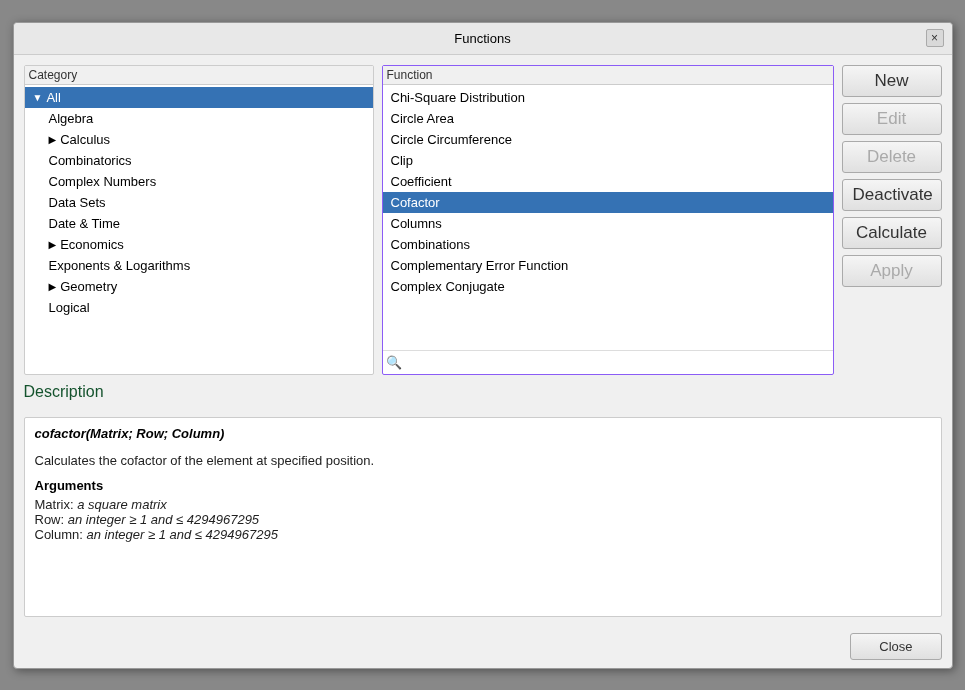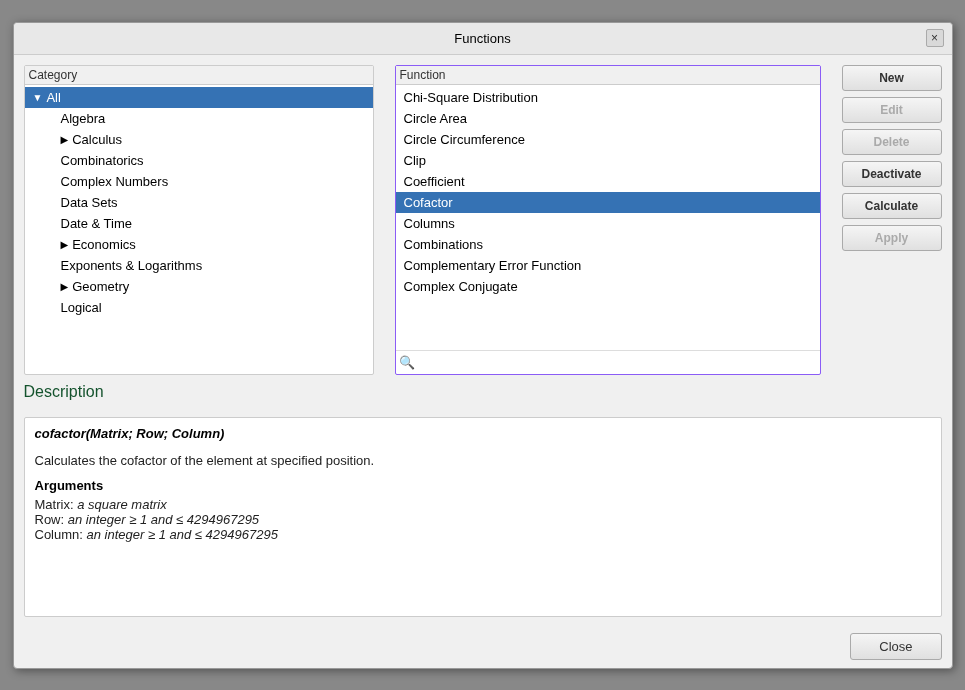--- a/index.html
+++ b/index.html
@@ -67,21 +67,21 @@
       display: flex;
       flex-direction: column;
       padding: 10px;
       gap: 8px;
       flex: 1;
     }
 
     .top-section {
       display: flex;
       flex-direction: row;
-      gap: 21px;
+      gap: 8px;
       height: 310px;
     }
 
     .category-panel {
       width: 350px;
       display: flex;
       flex-direction: column;
       border: 1px solid #ccc;
       background: white;
       border-radius: 2px;
@@ -109,21 +109,21 @@
       align-items: center;
       gap: 4px;
     }
 
     .category-item.selected {
       background: #3572b4;
       color: white;
     }
 
     .category-item.sub {
-      padding-left: 36px;
+      padding-left: 24px;
     }
 
     .chevron {
       font-size: 10px;
       display: inline-block;
     }
 
     .function-panel {
       flex: 1;
       display: flex;
@@ -177,23 +177,22 @@
       gap: 6px;
       width: 100px;
     }
 
     .btn {
       padding: 5px 10px;
       border: 1px solid #aaa;
       background: linear-gradient(to bottom, #f5f5f5, #e0e0e0);
       border-radius: 3px;
       cursor: pointer;
-      font-size: 12px;
+      font-size: 17px;
       color: #333;
-      font-weight: bold;
     }
 
     .btn:disabled {
       color: #aaa;
       cursor: default;
     }
 
     .description-panel {
       border: 1px solid #ccc;
       background: white;

